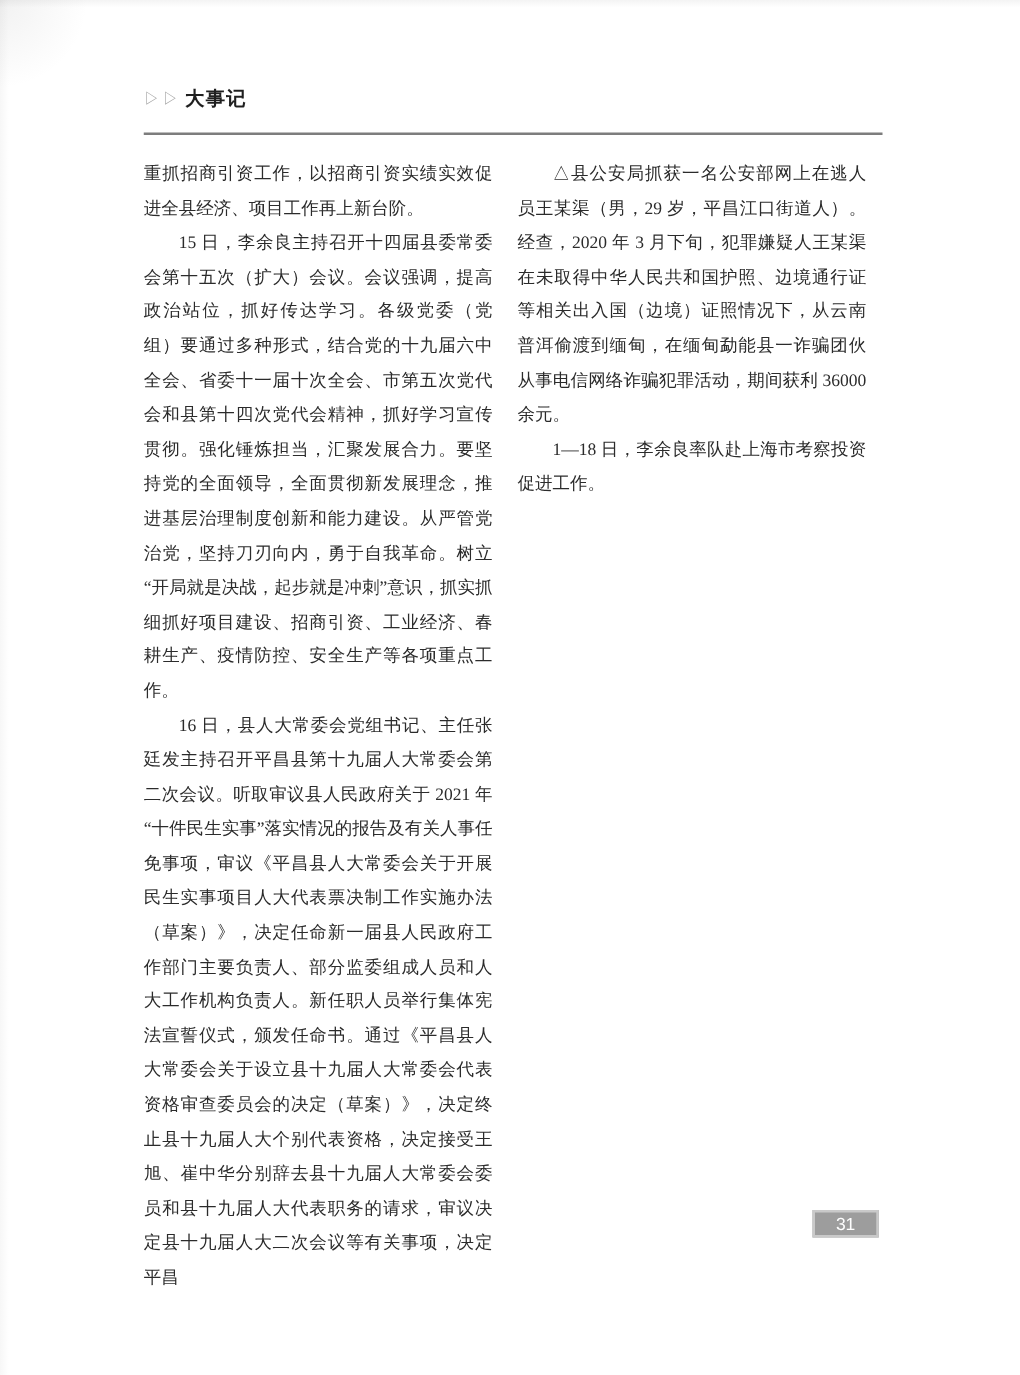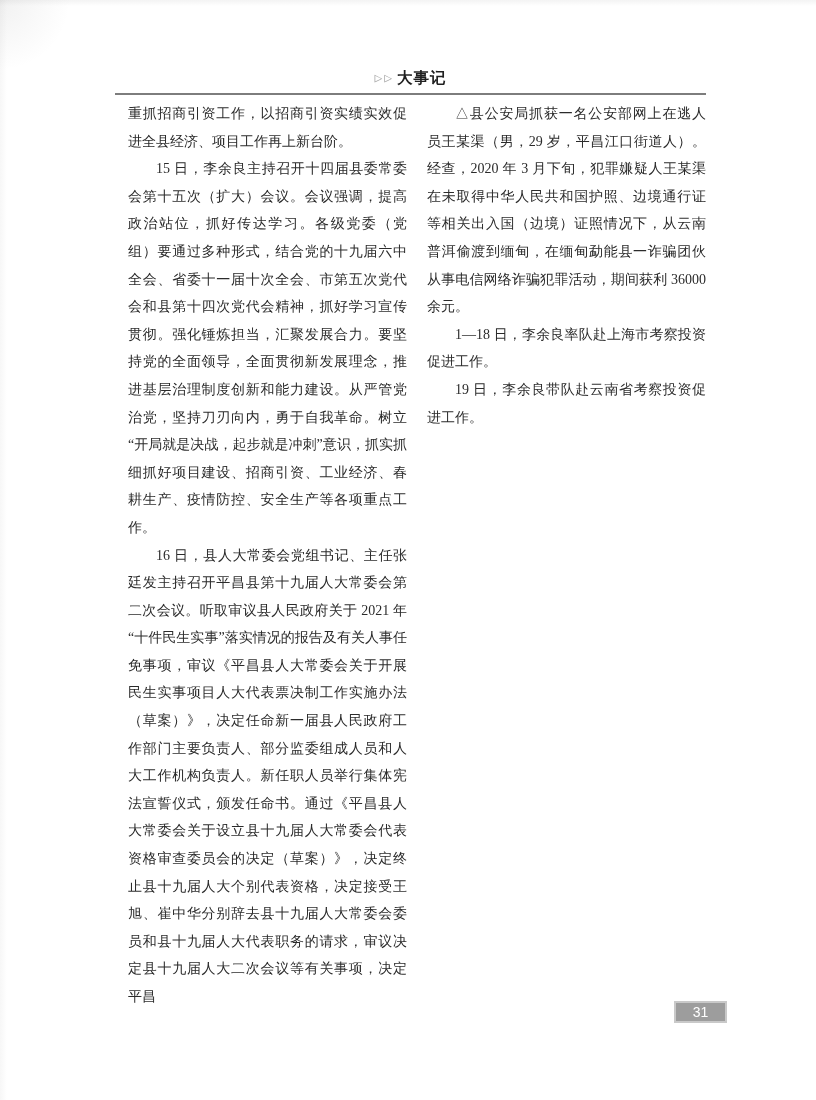--- a/index.html
+++ b/index.html
@@ -19,88 +19,85 @@
     background:#ffffff;
     background-image:
       linear-gradient(to bottom, rgba(140,140,140,0.10), rgba(255,255,255,0) 6px),
       linear-gradient(to right, rgba(140,140,140,0.07), rgba(255,255,255,0) 7px),
       radial-gradient(circle at 0% 0%, rgba(120,120,120,0.10), rgba(255,255,255,0) 70px);
     overflow:hidden;
   }
   .page-header{
     position:absolute;
     left:115px;top:70px;width:591px;
-    text-align:center;
-    padding-bottom:5px;
+    text-align:left;
+    padding-bottom:17px;
     border-bottom:2px solid var(--rule-color);
-    font-family:Liberation Mono, monospace;
+    font-family:Liberation Serif, serif;
     line-height:18px;
     white-space:nowrap;
   }
   .header-arrows{
     color:var(--marker-color);
     font-size:13px;
     letter-spacing:2px;
     margin-right:3px;
     vertical-align:1px;
   }
   .header-title{
     color:#1f1f1f;
     font-size:15.5px;
     font-weight:bold;
     letter-spacing:1px;
   }
   .columns{
     position:absolute;
-    left:115px;top:100px;width:591px;
+    left:115px;top:126px;width:591px;
     display:flex;
     gap:20px;
-    justify-content:flex-end;
   }
   .column{
     width:279px;
     color:var(--text-color);
     font-size:14px;
     line-height:27.6px;
     text-align:justify;
     text-justify:inter-ideograph;
   }
   .column p{margin:0;}
   .column p.indent{text-indent:2em;}
   .page-number-badge{
     position:absolute;
-    left:650px;top:1001px;
+    left:650px;top:968px;
     width:49px;height:18px;
     background:var(--badge-bg);
     border:2px solid var(--badge-border);
     color:var(--badge-text);
     font-family:"Liberation Sans", sans-serif;
     font-size:14px;
     line-height:18px;
     text-align:center;
-    margin-left:24px;
   }
 </style>
 </head>
 <body>
 
 <div class="page">
 
   <div class="page-header">
     <span class="header-arrows">▷▷</span><span class="header-title">大事记</span>
   </div>
 
   <div class="columns">
     <div class="column">
         <p>重抓招商引资工作，以招商引资实绩实效促进全县经济、项目工作再上新台阶。</p>
         <p class="indent">15 日，李余良主持召开十四届县委常委会第十五次（扩大）会议。会议强调，提高政治站位，抓好传达学习。各级党委（党组）要通过多种形式，结合党的十九届六中全会、省委十一届十次全会、市第五次党代会和县第十四次党代会精神，抓好学习宣传贯彻。强化锤炼担当，汇聚发展合力。要坚持党的全面领导，全面贯彻新发展理念，推进基层治理制度创新和能力建设。从严管党治党，坚持刀刃向内，勇于自我革命。树立“开局就是决战，起步就是冲刺”意识，抓实抓细抓好项目建设、招商引资、工业经济、春耕生产、疫情防控、安全生产等各项重点工作。</p>
         <p class="indent">16 日，县人大常委会党组书记、主任张廷发主持召开平昌县第十九届人大常委会第二次会议。听取审议县人民政府关于 2021 年“十件民生实事”落实情况的报告及有关人事任免事项，审议《平昌县人大常委会关于开展民生实事项目人大代表票决制工作实施办法（草案）》，决定任命新一届县人民政府工作部门主要负责人、部分监委组成人员和人大工作机构负责人。新任职人员举行集体宪法宣誓仪式，颁发任命书。通过《平昌县人大常委会关于设立县十九届人大常委会代表资格审查委员会的决定（草案）》，决定终止县十九届人大个别代表资格，决定接受王旭、崔中华分别辞去县十九届人大常委会委员和县十九届人大代表职务的请求，审议决定县十九届人大二次会议等有关事项，决定平昌</p>
       </div>
     <div class="column">
         <p class="indent">△县公安局抓获一名公安部网上在逃人员王某渠（男，29 岁，平昌江口街道人）。经查，2020 年 3 月下旬，犯罪嫌疑人王某渠在未取得中华人民共和国护照、边境通行证等相关出入国（边境）证照情况下，从云南普洱偷渡到缅甸，在缅甸勐能县一诈骗团伙从事电信网络诈骗犯罪活动，期间获利 36000 余元。</p>
         <p class="indent">1—18 日，李余良率队赴上海市考察投资促进工作。</p>
-        <p class="indent">19 日，李余良带队赴云南省考察投资促进工作。</p>
       </div>
   </div>
 
   <div class="page-number-badge">31</div>
 
 </div>
 
 </body></html>

